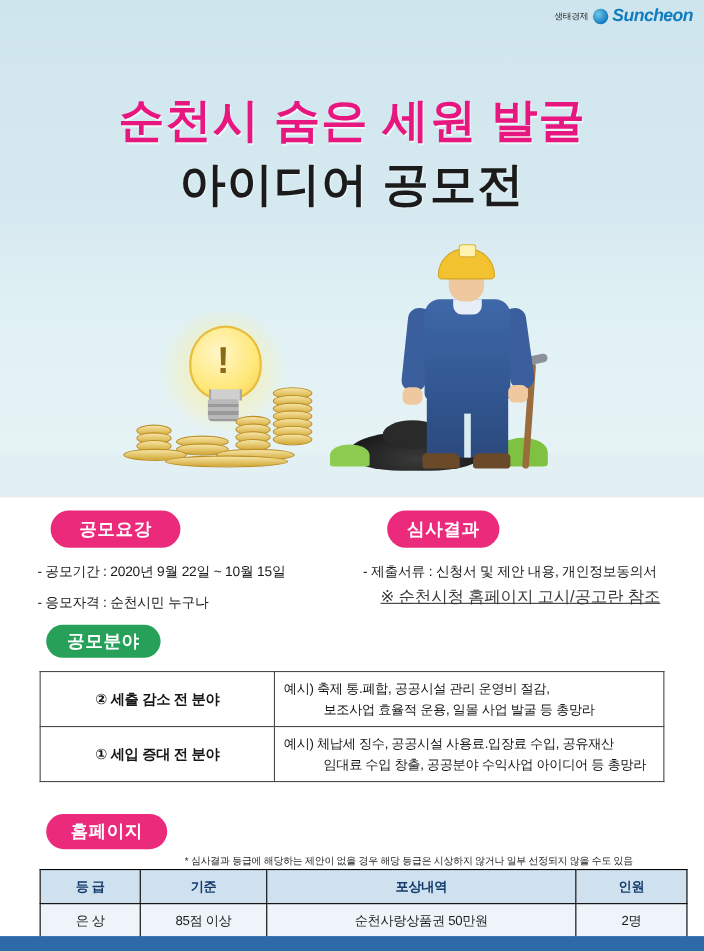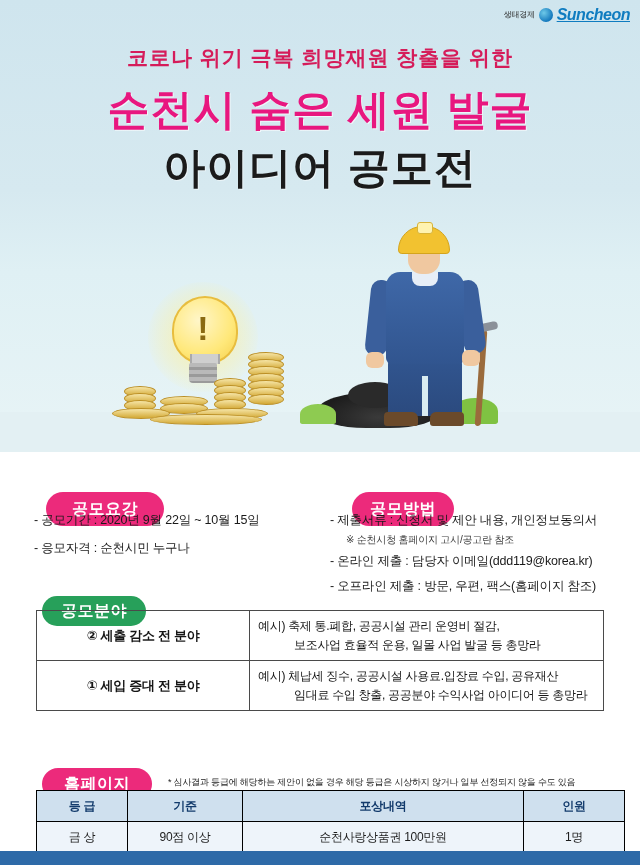--- a/index.html
+++ b/index.html
@@ -49,21 +49,20 @@
     letter-spacing: -0.3px;
     line-height: 1.1;
     text-align: right;
   }
   .logo-mark {
     font-size: 16px;
     font-weight: bold;
     font-style: italic;
     color: #0f7cc0;
     letter-spacing: -0.5px;
-    text-decoration: underline;
   }
   .logo-swoosh {
     width: 14px;
     height: 14px;
     border-radius: 50%;
     background: radial-gradient(circle at 35% 35%, #6ec9e8 0%, #1579bd 70%);
     display: inline-block;
   }
 
   .hero-line1 {
@@ -227,37 +226,37 @@
     position: absolute;
     display: flex;
     align-items: center;
     justify-content: center;
     background: #ec2a7b;
     color: #ffffff;
     font-weight: bold;
     font-size: 16px;
     border-radius: 18px;
     letter-spacing: 0.5px;
-    margin-top: 28px;
   }
   .pill-green { background: #27a05a; }
 
   .txt {
     position: absolute;
     font-size: 12.5px;
     color: #1a1a1a;
     letter-spacing: -0.2px;
     white-space: nowrap;
   }
   .txt-sm {
     position: absolute;
-    font-size: 10px;
+    font-size: 15px;
     color: #3a3a3a;
     letter-spacing: -0.2px;
     white-space: nowrap;
+    text-decoration: underline;
   }
   .txt-note {
     position: absolute;
     font-size: 9px;
     color: #222;
     letter-spacing: -0.2px;
     white-space: nowrap;
   }
 
   
@@ -339,21 +338,20 @@
 
   <div class="hero">
     <div class="hero-ground"></div>
 
     <div class="logo">
       <div class="logo-text">생태경제</div>
       <span class="logo-swoosh"></span>
       <div class="logo-mark">Suncheon</div>
     </div>
 
-    <div class="hero-line1">코로나 위기 극복 희망재원 창출을 위한</div>
     <div class="hero-line2">순천시 숨은 세원 발굴</div>
     <div class="hero-line3">아이디어 공모전</div>
 
     <div class="illus bulb-glow"></div>
     <div class="illus bulb-body"></div>
     <div class="illus bulb-excl">!</div>
     <div class="illus bulb-neck"></div>
     <div class="illus bulb-base"></div>
 
     <div class="illus coin-ellipse" style="left:248px;top:352px;width:34px;"></div>
@@ -398,25 +396,23 @@
     <div class="illus m-handL"></div>
     <div class="illus m-handR"></div>
   </div>
 
   <div class="body-area"></div>
 
   <div class="pill" style="left:46px; top:464px; width:118px; height:34px;">공모요강</div>
   <div class="txt" style="left:34px; top:512px;">- 공모기간 : 2020년 9월 22일 ~ 10월 15일</div>
   <div class="txt" style="left:34px; top:540px;">- 응모자격 : 순천시민 누구나</div>
 
-  <div class="pill" style="left:352px; top:464px; width:102px; height:34px;">공모방법</div>
+  <div class="pill" style="left:352px; top:464px; width:102px; height:34px;">심사결과</div>
   <div class="txt" style="left:330px; top:512px;">- 제출서류 : 신청서 및 제안 내용, 개인정보동의서</div>
   <div class="txt-sm" style="left:346px; top:533px;">※ 순천시청 홈페이지 고시/공고란 참조</div>
-  <div class="txt" style="left:330px; top:553px;">- 온라인 제출 : 담당자 이메일(ddd119@korea.kr)</div>
-  <div class="txt" style="left:330px; top:578px;">- 오프라인 제출 : 방문, 우편, 팩스(홈페이지 참조)</div>
 
   <div class="pill pill-green" style="left:42px; top:568px; width:104px; height:30px;">공모분야</div>
 
   <table class="field-table">
     <tbody>
       <tr>
         <td class="lbl">② 세출 감소 전 분야</td>
         <td class="val">
           <div>예시) 축제 통.폐합, 공공시설 관리 운영비 절감,</div>
           <div style="padding-left:36px;">보조사업 효율적 운용, 일몰 사업 발굴 등 총망라</div>
@@ -439,26 +435,20 @@
     <thead>
       <tr>
         <th class="col-grade">등 급</th>
         <th class="col-std">기준</th>
         <th class="col-prize">포상내역</th>
         <th class="col-count">인원</th>
       </tr>
     </thead>
     <tbody>
       <tr>
-        <td>금 상</td>
-        <td>90점 이상</td>
-        <td>순천사랑상품권 100만원</td>
-        <td>1명</td>
-      </tr>
-      <tr>
         <td>은 상</td>
         <td>85점 이상</td>
         <td>순천사랑상품권 50만원</td>
         <td>2명</td>
       </tr>
 
     </tbody>
   </table>
 
   <div class="footer-bar"></div>

